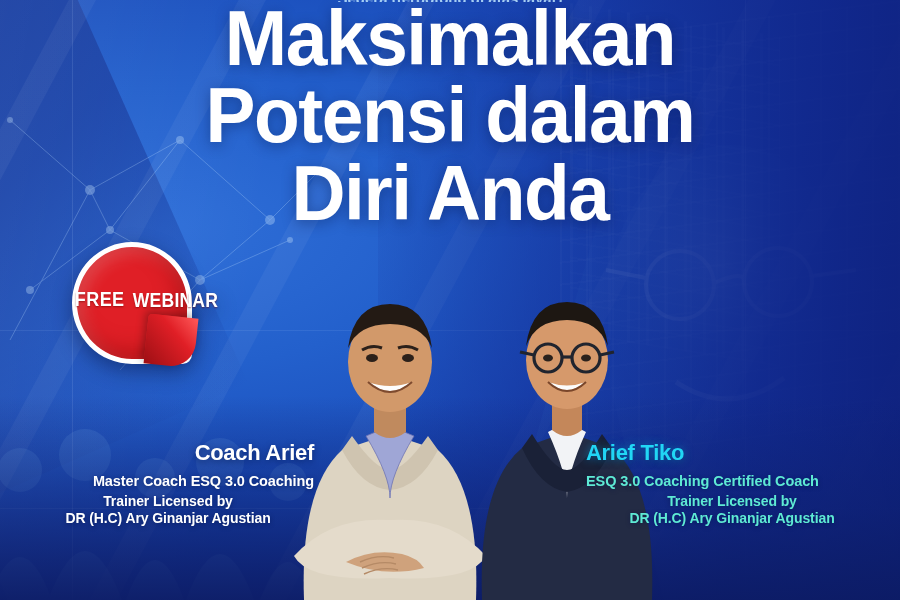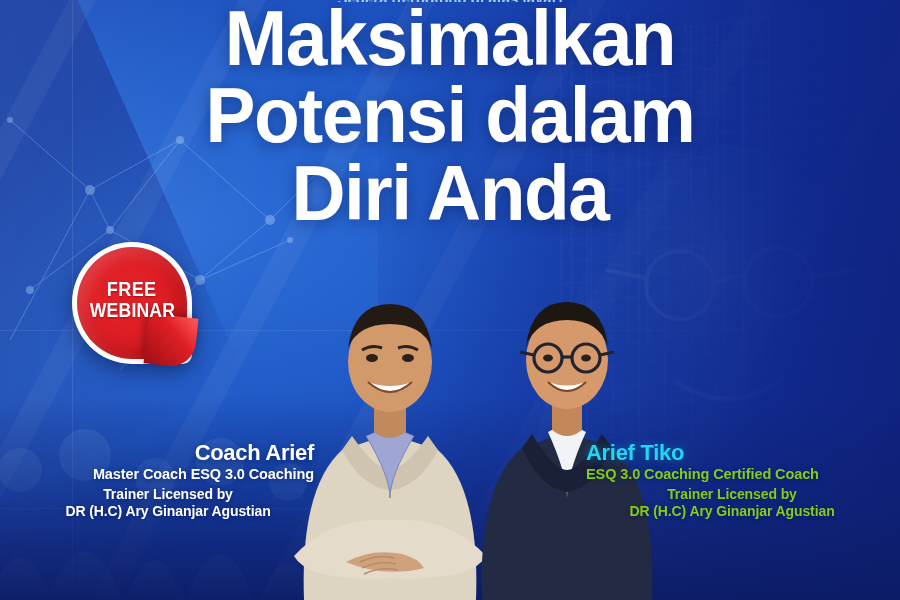--- a/index.html
+++ b/index.html
@@ -83,45 +83,45 @@
   
   .sticker{position:absolute;left:72px;top:242px;width:120px;height:122px;z-index:25;
     filter:drop-shadow(0 7px 10px rgba(5,16,60,.45));}
   .sticker .disc{position:absolute;inset:0;border-radius:50% 50% 8% 50%/50% 50% 8% 50%;
     background:#e01f26;border:5px solid #ffffff;
     box-shadow:inset -8px -8px 22px rgba(120,0,0,.42), inset 6px 6px 16px rgba(255,255,255,.18);}
   .sticker .curl{position:absolute;right:-4px;bottom:-2px;width:50px;height:50px;
     background:linear-gradient(225deg,#ff5a5a 0%,#e01f26 38%,#9d0f14 100%);
     border-radius:4px 0 50% 0;transform:rotate(6deg);
     box-shadow:-3px -3px 8px rgba(0,0,0,.3);}
-  .sticker .txt{position:absolute;inset:0;display:flex;flex-direction:column;
-    align-items:center;justify-content:center;color:#fff;font-weight:700;
+  .sticker .txt{position:absolute;inset:0;display:flex;flex-direction:row;
+    align-items:center;justify-content:flex-start;color:#fff;font-weight:700;
     line-height:1.0;text-align:center;padding-bottom:8px;
     text-shadow:0 1px 2px rgba(110,0,0,.55);}
   .sticker .t1{font-size:20px;letter-spacing:.5px;transform:scaleX(.9);}
   .sticker .t2{font-size:20px;letter-spacing:.2px;transform:scaleX(.88);margin-top:1px;}
 
   
   .photo{position:absolute;bottom:0;z-index:12;}
   .p-arief{left:282px;width:215px;height:330px;}
   .p-tiko{left:462px;width:210px;height:330px;}
 
   
   .cap{position:absolute;z-index:20;line-height:1.18;}
   .cap-left{left:22px;top:440px;width:300px;text-align:right;padding-right:8px;}
   .cap-right{right:22px;top:440px;width:300px;text-align:left;padding-left:8px;}
-  .cap .name{font-size:22px;font-weight:700;letter-spacing:-.3px;margin-bottom:0;
+  .cap .name{font-size:22px;font-weight:700;letter-spacing:-.3px;margin-bottom:7px;
     text-shadow:0 2px 6px rgba(5,20,70,.55);}
   .cap .role{font-size:14.5px;font-weight:700;letter-spacing:-.1px;
     text-shadow:0 1px 4px rgba(5,20,70,.55);}
   .cap .lic{font-size:14px;font-weight:600;letter-spacing:-.1px;margin-top:3px;
     text-shadow:0 1px 4px rgba(5,20,70,.55);text-align:center;}
   .cap-left .name,.cap-left .role,.cap-left .lic{color:#ffffff;}
   .cap-right .name{color:#21d6f5;text-shadow:0 0 10px rgba(20,190,240,.55),0 2px 6px rgba(5,20,70,.5);}
-  .cap-right .role,.cap-right .lic{color:#84cc16;}
+  .cap-right .role,.cap-right .lic{color:#5eead4;}
 </style>
 </head>
 <body>
 
 <div class="stage">
 
   <div class="bg-base"></div>
   <div class="wedge-b"></div>
   <div class="streaks"></div>
   <div class="wedge-a"></div>

